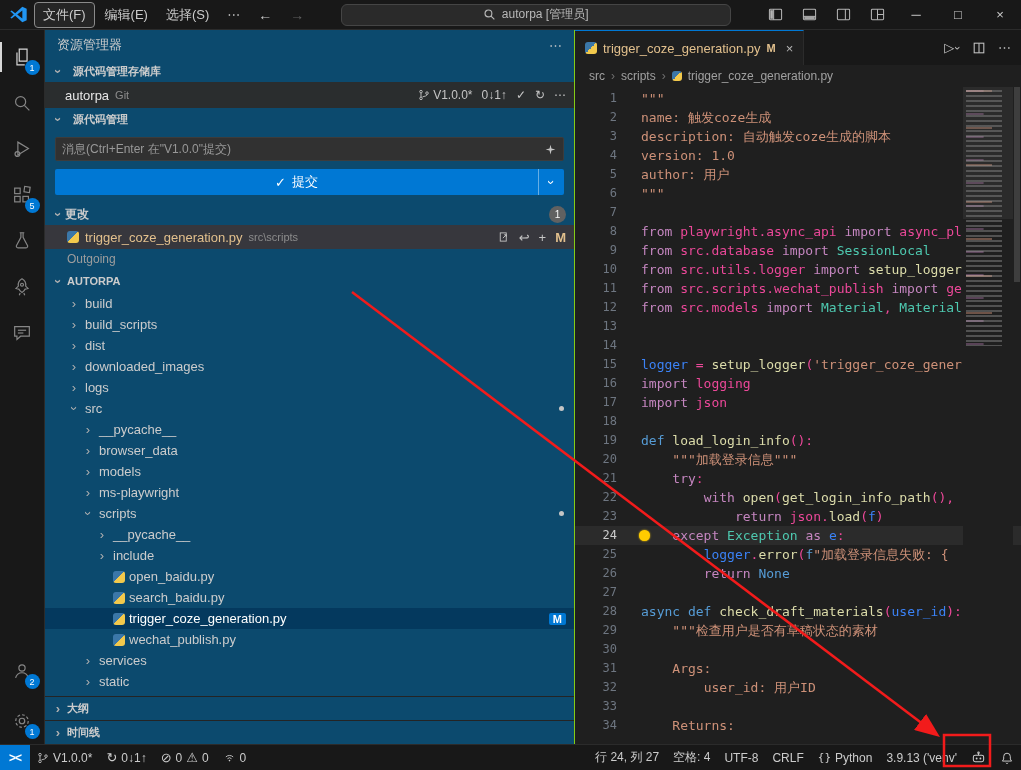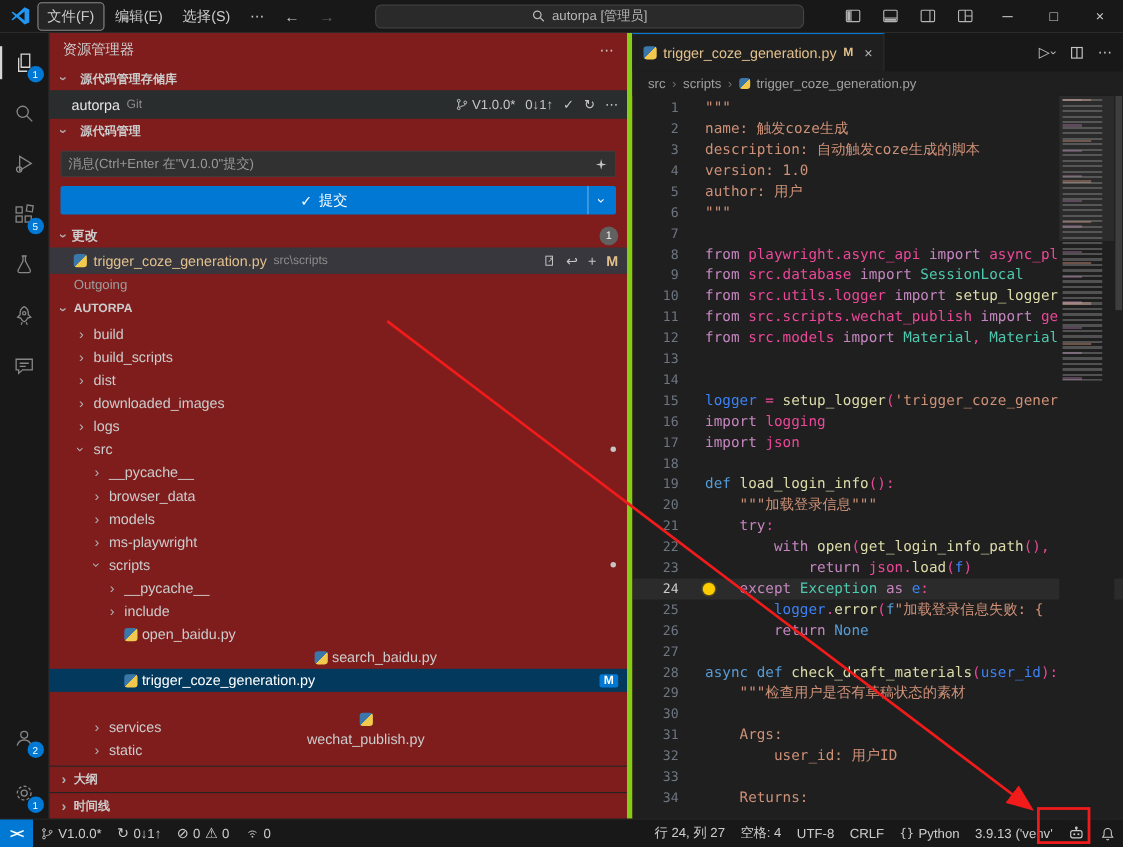--- a/index.html
+++ b/index.html
@@ -27,21 +27,21 @@
   .activitybar { width:45px; background:#181818; border-right:1px solid #2b2b2b; display:flex; flex-direction:column; align-items:center; padding-top:4px; }
   .ab-item { position:relative; width:45px; height:46px; display:flex; align-items:center; justify-content:center; color:#868686; }
   .ab-item.active { color:#d7d7d7; }
   .ab-item.active::before { content:""; position:absolute; left:0; top:8px; bottom:8px; width:2px; background:#d7d7d7; }
   .ab-item svg { stroke:currentColor; fill:none; stroke-width:1.3; }
   .ab-badge { position:absolute; right:5px; bottom:5px; min-width:15px; height:15px; border-radius:9px; background:#0078d4; color:#fff;
     font-size:9px; display:flex; align-items:center; justify-content:center; padding:0 3px; }
   .ab-bottom { margin-top:auto; margin-bottom:4px; }
 
   
-  .sidebar { width:530px; background:#7f1d1d; border-right:5px solid #84cc16; display:flex; flex-direction:column; overflow:hidden; font-size:13px; }
+  .sidebar { width:530px; background:#0c4a6e; border-right:1px solid #84cc16; display:flex; flex-direction:column; overflow:hidden; font-size:13px; }
   .sb-title { height:30px; display:flex; align-items:center; padding:0 12px; color:#cccccc; }
   .sb-title .grow { flex:1; }
   .sec-head { height:22px; display:flex; align-items:center; gap:8px; padding:0 6px; font-size:11px; font-weight:bold; color:#cccccc; }
   .chev { display:inline-block; width:14px; text-align:center; color:#b0b0b0; font-size:13px; flex:none; }
   .chev.open { transform:rotate(90deg); }
   .chev.hidden { visibility:hidden; }
   .repo-row { height:26px; display:flex; align-items:center; gap:6px; padding:0 8px 0 20px; background:#2a2d2e; }
   .repo-name { color:#e7e7e7; }
   .repo-type { color:#8c8c8c; font-size:11px; }
   .repo-actions { margin-left:auto; display:flex; align-items:center; gap:9px; color:#c5c5c5; font-size:12px; }
@@ -371,32 +371,32 @@
         </div>
         <div class="tree-row" style="padding-left: 50px;">
           <span class="chev">›</span>
           <span class="lbl">include</span>
         </div>
         <div class="tree-row" style="padding-left: 50px;">
           <span class="chev hidden">›</span>
           <span class="pyicon"></span>
           <span class="lbl">open_baidu.py</span>
         </div>
-        <div class="tree-row" style="padding-left: 50px; justify-content: center;">
+        <div class="tree-row" style="padding-left: 50px;">
           <span class="chev hidden">›</span>
           <span class="pyicon"></span>
           <span class="lbl">search_baidu.py</span>
         </div>
         <div class="tree-row selected" style="padding-left: 50px;">
           <span class="chev hidden">›</span>
           <span class="pyicon"></span>
           <span class="lbl">trigger_coze_generation.py</span>
           <span class="git-badge">M</span>
         </div>
-        <div class="tree-row" style="padding-left: 50px; flex-direction: column;">
+        <div class="tree-row" style="padding-left: 50px;">
           <span class="chev hidden">›</span>
           <span class="pyicon"></span>
           <span class="lbl">wechat_publish.py</span>
         </div>
         <div class="tree-row" style="padding-left: 36px;">
           <span class="chev">›</span>
           <span class="lbl">services</span>
         </div>
         <div class="tree-row" style="padding-left: 36px;">
           <span class="chev">›</span>

